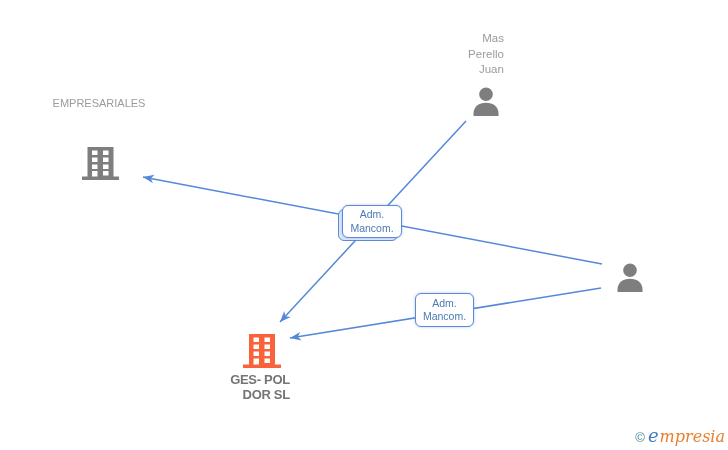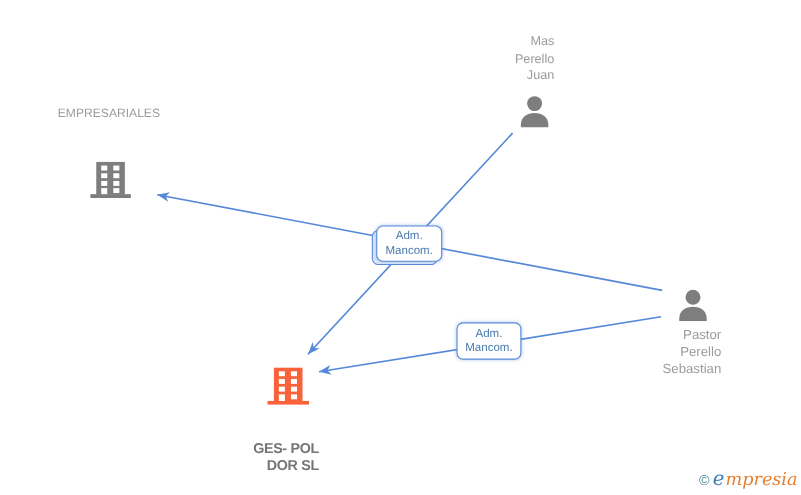--- a/index.html
+++ b/index.html
@@ -9,21 +9,20 @@
   }
   #edges-svg{position:absolute;left:0;top:0;z-index:1;}
   .node-label{
     position:absolute;z-index:3;transform:translateX(-50%);
     text-align:right;color:#9b9b9b;font-size:11.5px;line-height:15.5px;
     white-space:nowrap;
   }
   .node-label.focus{
     color:#757575;font-weight:bold;font-size:13px;line-height:15px;
     letter-spacing:-0.3px;
-    margin-top:28px;
   }
   .node-icon{position:absolute;z-index:3;}
   .edge-label{
     position:absolute;z-index:4;background:#ffffff;
     border:1.3px solid #5a8ad8;border-radius:6px;
     box-shadow:0 0 3px rgba(90,138,216,0.45);
     display:flex;flex-direction:column;align-items:center;justify-content:center;
     color:#4a7bb0;font-size:10.5px;line-height:13.5px;text-align:left;
   }
   .edge-label-back{
@@ -83,25 +82,20 @@
       <rect x="21" y="24" width="5.5" height="4.5" fill="#ffffff"></rect>
     </svg>
   </div>
 
   <div class="node-icon" style="left:616px;top:263px;">
     <svg width="28" height="29" viewBox="0 0 28 29">
       <circle cx="14" cy="7.2" r="6.8" fill="#7e7e7e"></circle>
       <path d="M1.5,29 L1.5,26.5 C1.5,19.8 7,15.8 14,15.8 C21,15.8 26.5,19.8 26.5,26.5 L26.5,29 Z" fill="#7e7e7e"></path>
     </svg>
   </div>
-  <div class="node-label" style="left:629px;top:297px;font-size:12px;">
-    <div>Pastor</div>
-    <div>Perello</div>
-    <div>Sebastian</div>
-  </div>
 
   <div class="node-icon" style="left:243px;top:334px;">
     <svg width="38" height="34" viewBox="0 0 38 34">
       <rect x="6" y="0" width="26" height="31" fill="#f9623a"></rect>
       <rect x="0" y="30.5" width="38" height="3.5" fill="#f9623a"></rect>
       <rect x="10.5" y="3.5" width="5.5" height="4.5" fill="#ffffff"></rect>
       <rect x="21.5" y="3.5" width="5.5" height="4.5" fill="#ffffff"></rect>
       <rect x="10.5" y="10.5" width="5.5" height="4.5" fill="#ffffff"></rect>
       <rect x="21.5" y="10.5" width="5.5" height="4.5" fill="#ffffff"></rect>
       <rect x="10.5" y="17.5" width="5.5" height="4.5" fill="#ffffff"></rect>

